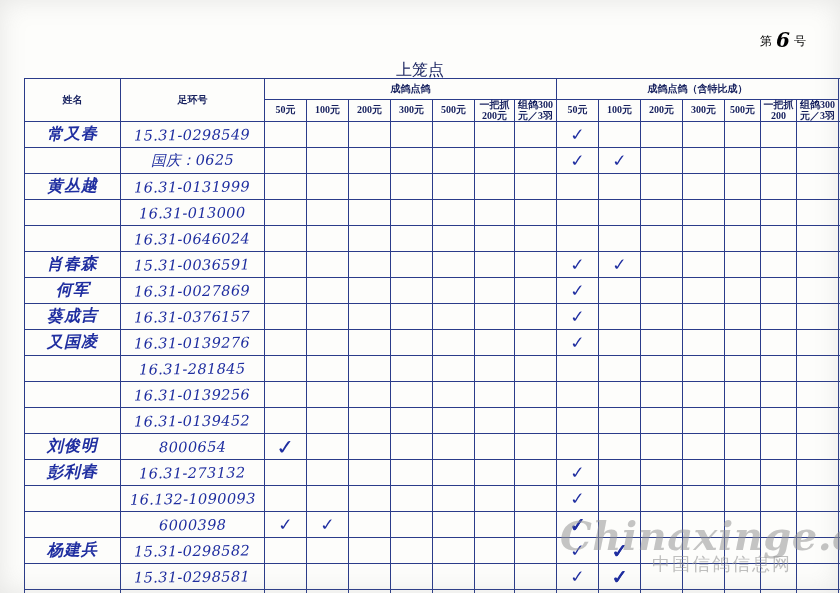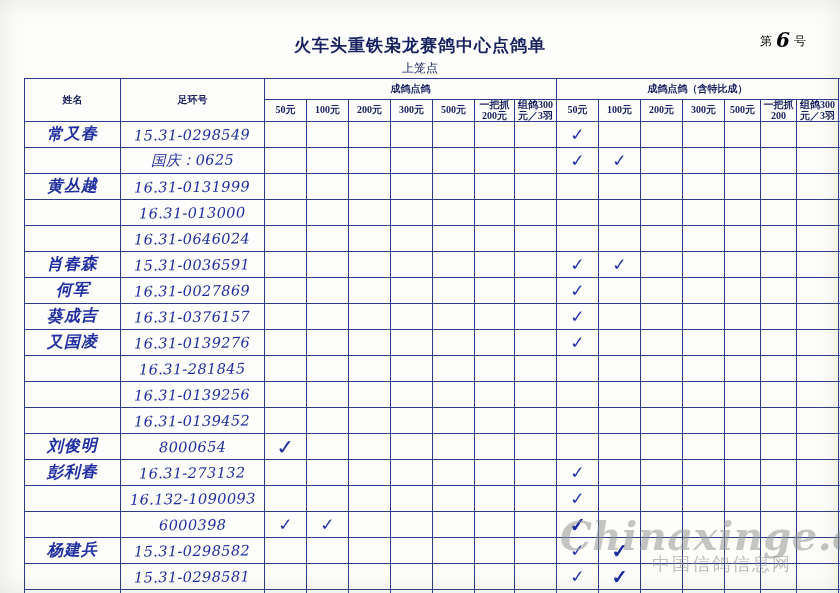--- a/index.html
+++ b/index.html
@@ -30,21 +30,21 @@
     font-size: 17px;
     font-weight: bold;
     letter-spacing: 1px;
     color: #16205e;
   }
   .doc-subtitle {
     position: absolute;
     left: 0; right: 0;
     top: 60px;
     text-align: center;
-    font-size: 12px;
+    font-size: 16px;
     color: #16205e;
   }
   .sheet-no {
     position: absolute;
     right: 34px;
     top: 28px;
     font-size: 12px;
     color: #000000;
     white-space: nowrap;
   }
@@ -165,21 +165,20 @@
     left: 0; top: 0; width: 840px; height: 593px;
     pointer-events: none;
     box-shadow: inset 0 0 26px rgba(120,120,120,0.18);
   }
 </style>
 </head>
 <body>
 
 <div class="page">
 
-  <div class="doc-title">火车头重铁枭龙赛鸽中心点鸽单</div>
   <div class="doc-subtitle">上笼点</div>
 
   <div class="sheet-no">
     <span>第</span><span class="num">6</span><span>号</span>
   </div>
 
   <table class="grid">
     <colgroup>
       <col style="width:96px">
       <col style="width:144px">

